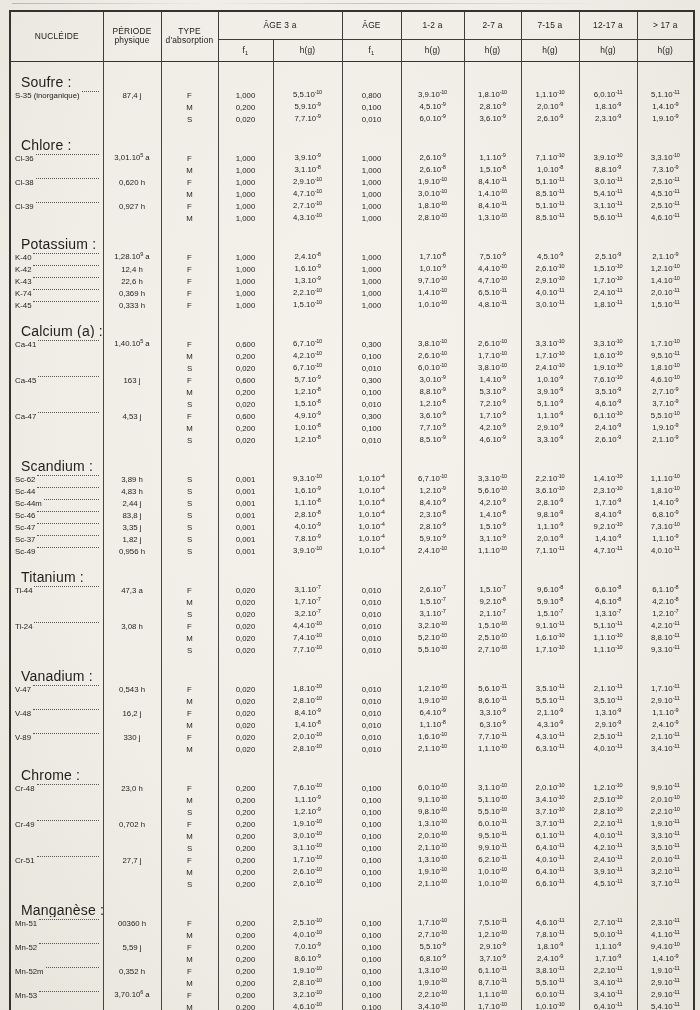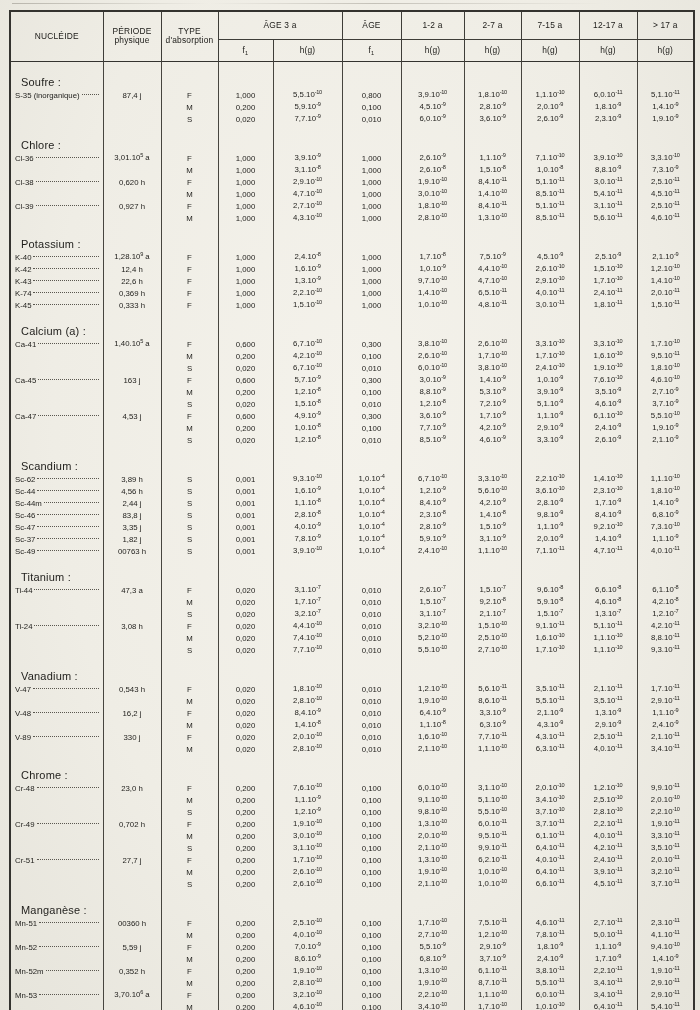--- a/index.html
+++ b/index.html
@@ -28,22 +28,22 @@
   thead th.nol{border-left:none;}
   thead{border-bottom:1.5px solid #34332f;}
   .two span{display:block;line-height:9.5px;}
   tbody td{
     border-left:1px solid #47453f;
     font-size:7.8px;line-height:11px;height:11px;
     text-align:center;vertical-align:bottom;padding:0 2px;color:#1e1d1a;
   }
   tbody td:first-child{border-left:none;text-align:left;padding-left:4px;}
   tr.group-row td{padding-top:15px;padding-bottom:1px;height:27px;}
-  td.glabel{font-size:11px;padding-left:10px !important;letter-spacing:.2px;}
-  .nmw{display:flex;align-items:center;width:100%;}
+  td.glabel{font-size:14px;padding-left:10px !important;letter-spacing:.2px;}
+  .nmw{display:flex;align-items:flex-start;width:100%;}
   .nm{flex:0 0 auto;}
   .ld{flex:1 1 auto;border-bottom:1px dotted #5a574f;margin:0 2px 2px 2px;height:1px;}
   sup{font-size:5.6px;letter-spacing:-.3px;vertical-align:baseline;position:relative;top:-3px;}
   sub{font-size:5.6px;vertical-align:baseline;position:relative;top:1.5px;}
 </style>
 </head>
 <body>
 
 <div class="page">
   <table class="dose">
@@ -533,21 +533,21 @@
           <td>1,4.10<sup>-10</sup></td>
           <td>1,1.10<sup>-10</sup></td>
         </tr>
         <tr>
           <td>
             <span class="nmw">
               <span class="nm">Sc-44</span>
               <span class="ld"></span>
             </span>
           </td>
-          <td>4,56 h</td>
+          <td>4,83 h</td>
           <td>S</td>
           <td>0,001</td>
           <td>1,6.10<sup>-9</sup></td>
           <td>1,0.10<sup>-4</sup></td>
           <td>1,2.10<sup>-9</sup></td>
           <td>5,6.10<sup>-10</sup></td>
           <td>3,6.10<sup>-10</sup></td>
           <td>2,3.10<sup>-10</sup></td>
           <td>1,8.10<sup>-10</sup></td>
         </tr>
@@ -623,21 +623,21 @@
           <td>1,4.10<sup>-9</sup></td>
           <td>1,1.10<sup>-9</sup></td>
         </tr>
         <tr>
           <td>
             <span class="nmw">
               <span class="nm">Sc-49</span>
               <span class="ld"></span>
             </span>
           </td>
-          <td>00763 h</td>
+          <td>0,956 h</td>
           <td>S</td>
           <td>0,001</td>
           <td>3,9.10<sup>-10</sup></td>
           <td>1,0.10<sup>-4</sup></td>
           <td>2,4.10<sup>-10</sup></td>
           <td>1,1.10<sup>-10</sup></td>
           <td>7,1.10<sup>-11</sup></td>
           <td>4,7.10<sup>-11</sup></td>
           <td>4,0.10<sup>-11</sup></td>
         </tr>

